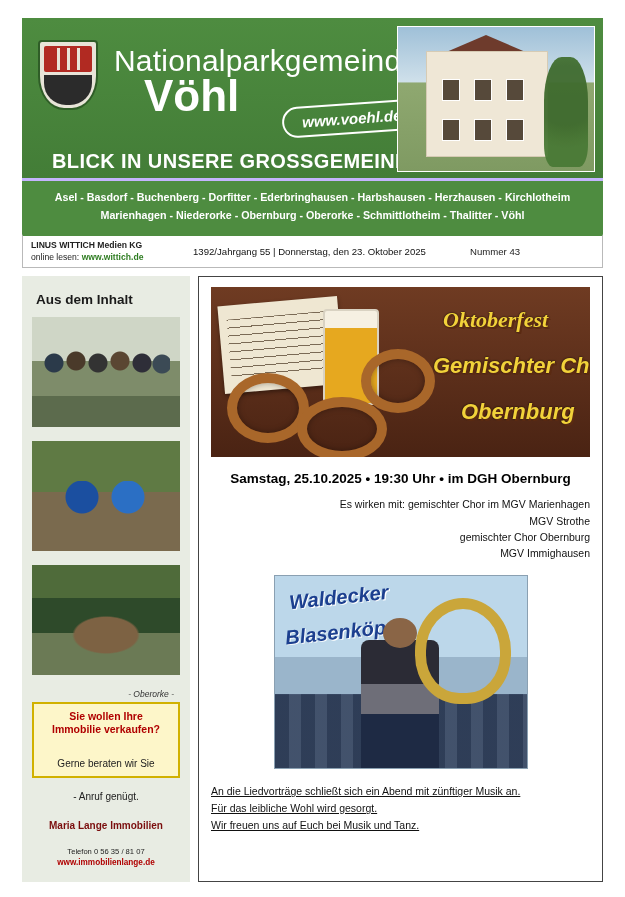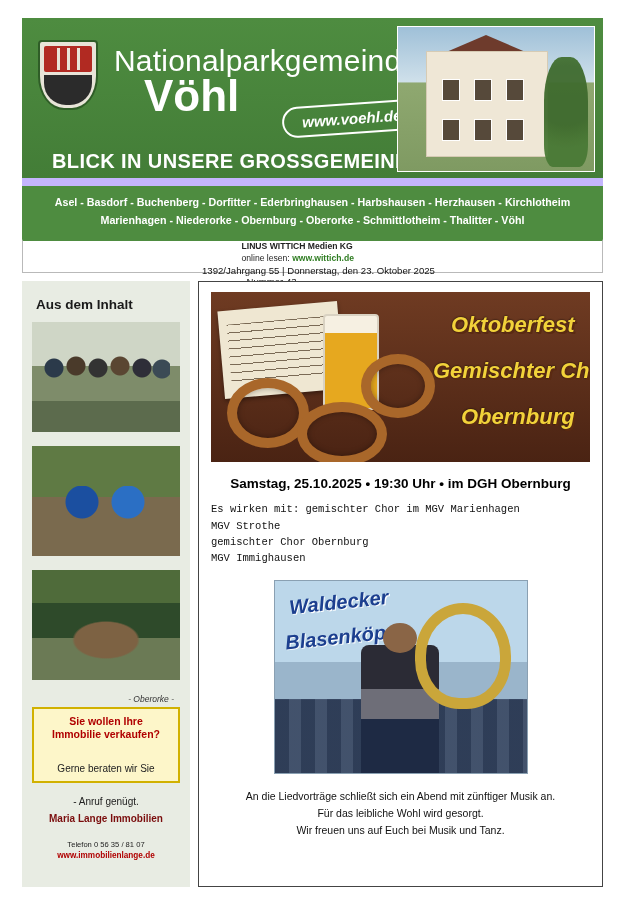--- a/index.html
+++ b/index.html
@@ -148,41 +148,40 @@
     background: radial-gradient(circle at 50% 35%, #3f6b2e 0 40%, rgba(63,107,46,0) 70%), #4a7a36;
     border-radius: 40% 40% 20% 20%;
     opacity: .95;
   }
 
   
   .places {
     width: 581px;
     background: #4e8c40;
     color: #fff;
-    border-top: 8px solid #c4b5fd;
+    border-top: 3px solid #c4b5fd;
     padding: 8px 0 10px 0;
     text-align: center;
     font-size: 10.7px;
     font-weight: 700;
     line-height: 1.65;
   }
 
   
   .infobar {
     width: 581px;
     height: 34px;
     border: 1px solid #b9b9b9;
     border-top: 2px solid #4e8c40;
     box-sizing: border-box;
     display: flex;
     align-items: center;
     font-size: 8.6px;
     color: #222;
     background: #ffffff;
-    flex-direction: column;
   }
   .infobar .wittich {
     width: 150px;
     padding-left: 8px;
     line-height: 1.35;
   }
   .infobar .wittich .b { font-weight: 700; }
   .infobar .wittich .grn { color: #2f7d22; font-weight: 700; }
   .infobar .mid {
     flex: 1;
@@ -269,21 +268,21 @@
     width: 148px;
     height: 76px;
     border: 2px solid #d1b100;
     background: #fdf6c9;
     box-sizing: border-box;
     text-align: center;
     padding-top: 6px;
   }
   .ad-box .l1 { font-size: 10.5px; font-weight: 700; color: #b00000; line-height: 1.25; }
   .ad-box .l2 { font-size: 10px; color: #222; line-height: 1.3; margin-top: 20px; }
-  .ad-box .l3 { font-size: 10px; font-weight: 700; color: #7a0d0d; margin-top: 5px; }
+  .ad-box .l3 { font-size: 10px; font-weight: 700; color: #7a0d0d; margin-top: 17px; }
   .ad-box .l4 { font-size: 7.6px; color: #222; margin-top: 16px; }
   .ad-box .l5 { font-size: 8.2px; font-weight: 700; color: #b00000; margin-top: 2px; }
 
   .right-col {
     flex: 1;
     border: 1px solid #444;
     box-sizing: border-box;
     padding: 10px 12px 10px 12px;
     background: #fff;
   }
@@ -328,37 +327,36 @@
   .okt-banner .p3 { left: 150px; top: 62px; width: 54px; height: 44px; }
   .okt-banner .title-line {
     position: absolute;
     color: #f2d23a;
     font-weight: 700;
     font-style: italic;
     font-size: 22px;
     text-shadow: 2px 2px 0 #5a2a12, 0 0 2px #000;
     white-space: nowrap;
   }
-  .okt-banner .t1 { left: 240px; top: 20px; }
+  .okt-banner .t1 { left: 232px; top: 20px; font-family: Liberation Serif, serif; }
   .okt-banner .t2 { left: 222px; top: 66px; }
   .okt-banner .t3 { left: 250px; top: 112px; }
 
   .event-head {
     text-align: center;
     font-size: 13.5px;
     font-weight: 700;
     color: #000;
     margin: 14px 0 10px 0;
   }
   .event-lines {
-    text-align: left;
+    text-align: right;
     font-size: 10.5px;
     color: #111;
     line-height: 1.55;
-    font-family: Liberation Mono, monospace;
   }
 
   .band-img {
     width: 252px;
     height: 192px;
     margin: 14px auto 0 auto;
     position: relative;
     background: linear-gradient(180deg,#bcd7ea 0 42%, #9ab5cb 42% 62%, #6c7f8c 62% 100%);
     border: 1px solid #8aa0b2;
     overflow: hidden;
@@ -404,25 +402,26 @@
     background: transparent;
   }
   .band-img .row {
     position: absolute;
     left: 0; right: 0; bottom: 0; height: 74px;
     background:
       repeating-linear-gradient(90deg, #24324e 0 14px, #3b4a66 14px 26px);
     opacity: .85;
   }
   .closing {
-    text-align: center;
+    text-align: left;
     font-size: 10.5px;
     color: #111;
     line-height: 1.6;
     margin-top: 14px;
+    text-decoration: underline;
   }
 </style>
 </head>
 <body>
 
 <div class="page">
 
   <div class="masthead">
     <div class="crest">
       <div class="shield">

